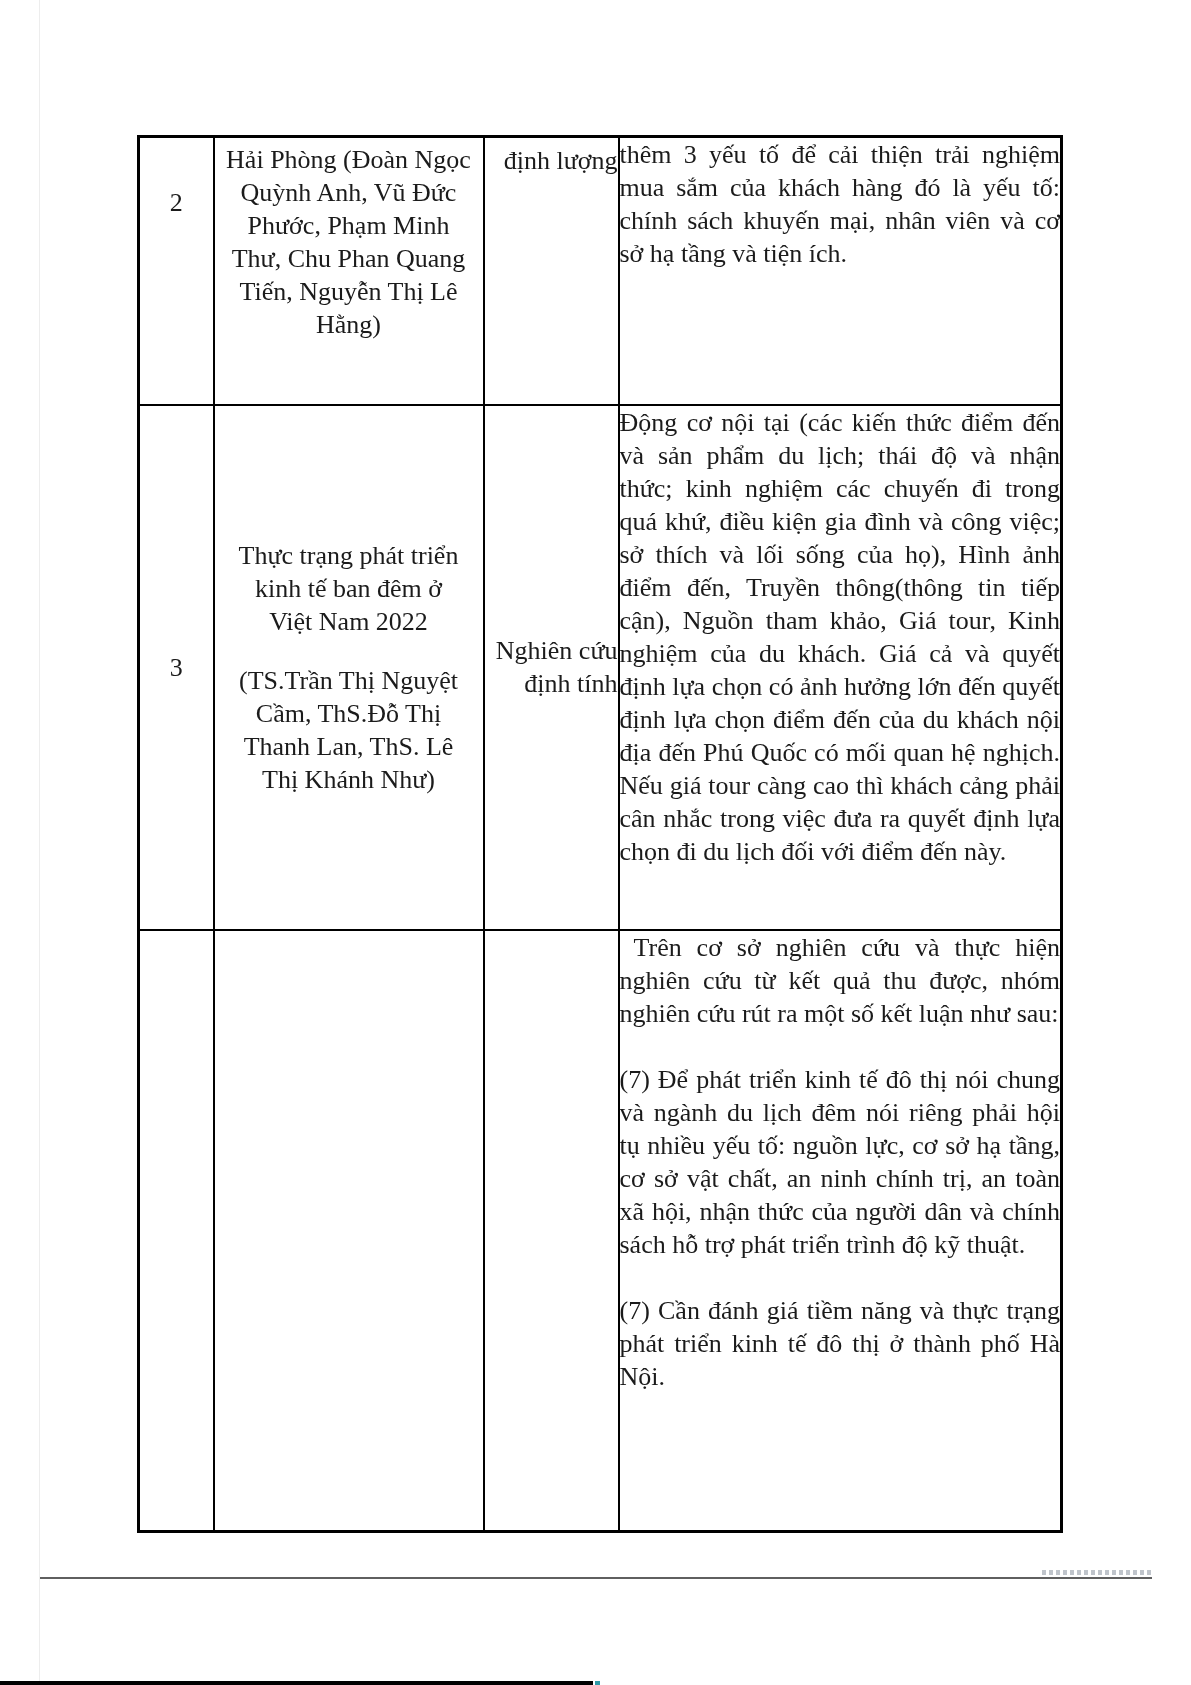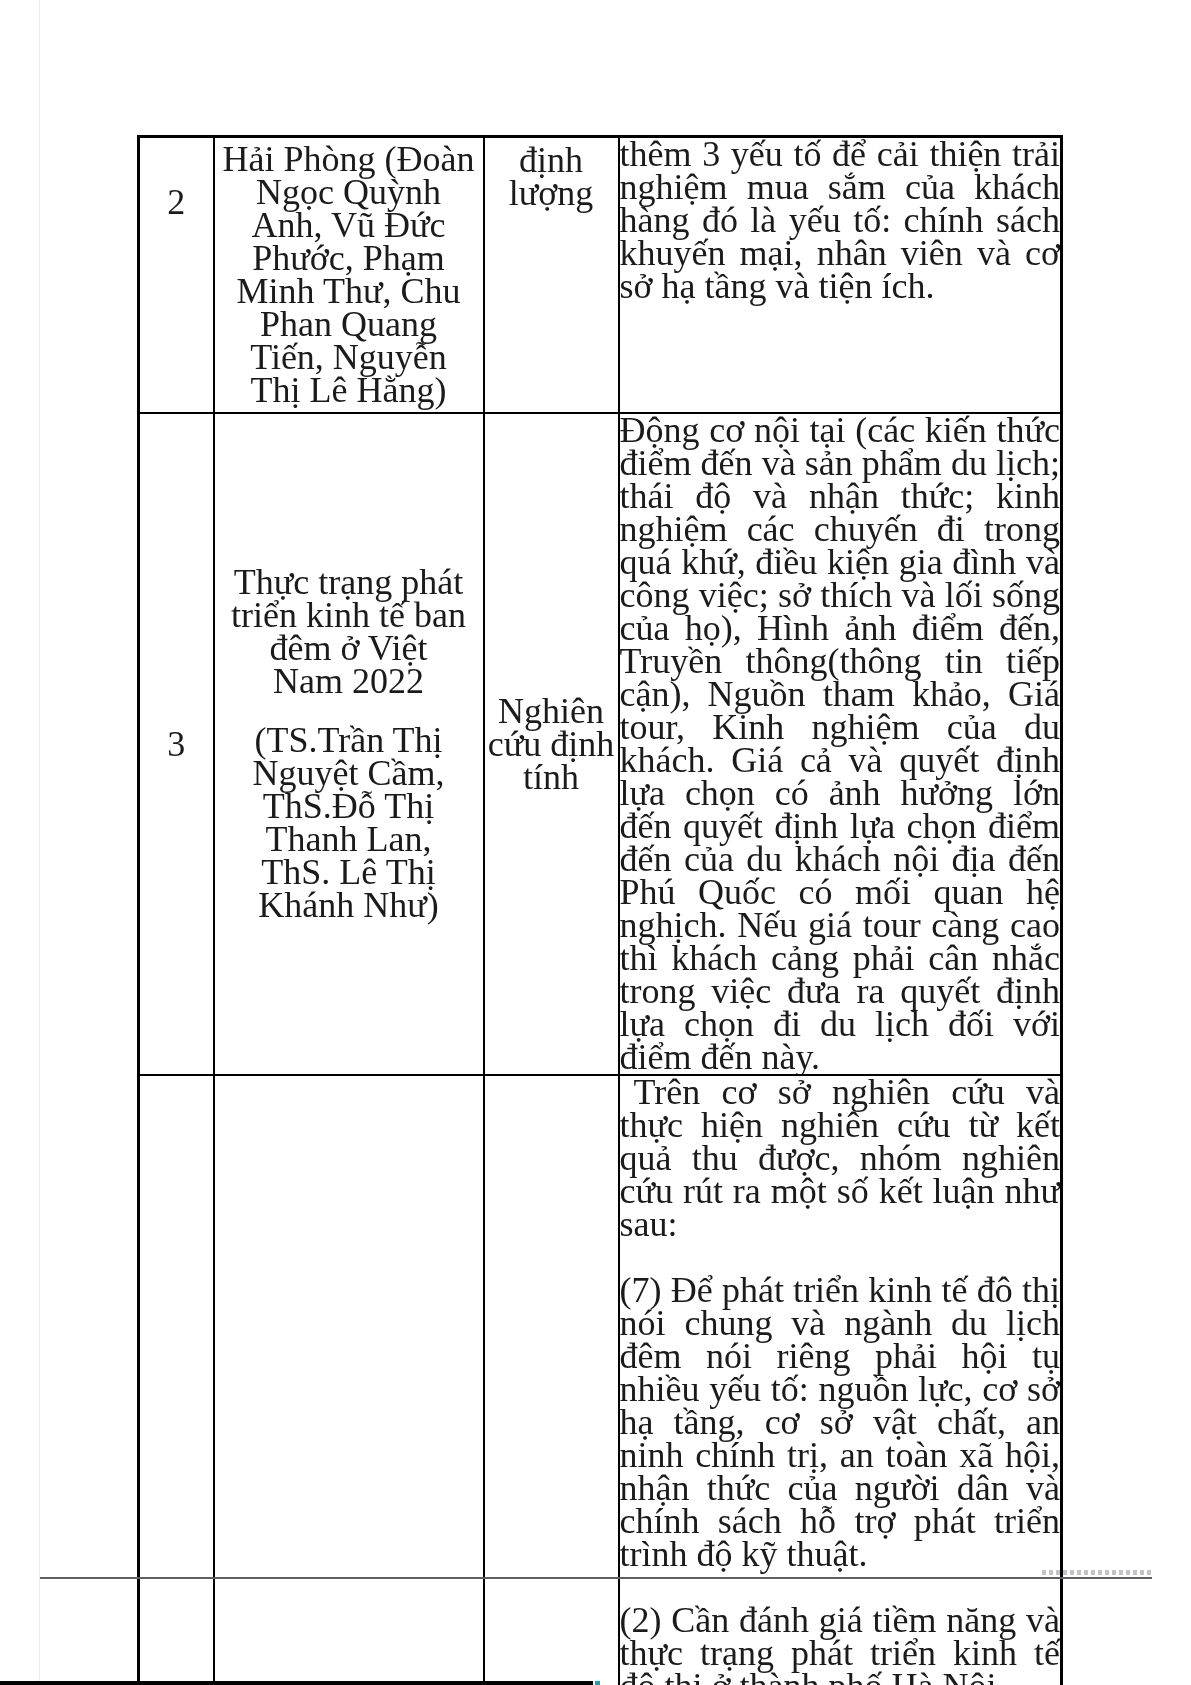--- a/index.html
+++ b/index.html
@@ -16,31 +16,31 @@
     background:#ededed;
   }
   table.review-table{
     position:absolute;left:137px;top:135px;
     width:923px;height:1283px;
     border-collapse:collapse;table-layout:fixed;
     border:3px solid #000000;
   }
   table.review-table td{
     border:2px solid #000000;
-    font-size:36px;line-height:33px;
+    font-size:26px;line-height:33px;
     padding:0;
     overflow:hidden;
   }
   td.cell-num{text-align:center;}
   td.cell-num.top{vertical-align:top;padding-top:48px;}
   td.cell-num.mid{vertical-align:middle;}
   td.cell-title{text-align:center;}
   td.cell-title.top{vertical-align:top;padding:5px 8px;}
   td.cell-title.mid{vertical-align:middle;padding:5px 16px;}
-  td.cell-method{text-align:center;}
+  td.cell-method{text-align:right;}
   td.cell-method.top{vertical-align:top;padding-top:6px;}
   td.cell-method.mid{vertical-align:middle;margin-left:16px;}
   td.cell-findings{
     vertical-align:top;text-align:justify;
     padding:5px 15px 5px 18px;
   }
   td p{margin:0;}
   td p + p{margin-top:33px;}
   .title-gap + .title-gap{margin-top:26px;}
   p.indent-first{text-indent:14px;}
@@ -112,21 +112,21 @@
       </td>
       <td class="cell-title mid">
         <span></span>
       </td>
       <td class="cell-method mid">
         <span></span>
       </td>
       <td class="cell-findings">
         <p class="indent-first">Trên cơ sở nghiên cứu và thực hiện nghiên cứu từ kết quả thu được, nhóm nghiên cứu rút ra một số kết luận như sau:</p>
         <p>(7) Để phát triển kinh tế đô thị nói chung và ngành du lịch đêm nói riêng phải hội tụ nhiều yếu tố: nguồn lực, cơ sở hạ tầng, cơ sở vật chất, an ninh chính trị, an toàn xã hội, nhận thức của người dân và chính sách hỗ trợ phát triển trình độ kỹ thuật.</p>
-        <p>(2) Cần đánh giá tiềm năng và thực trạng phát triển kinh tế đô thị ở thành phố Hà Nội.</p>
+        <p>(7) Cần đánh giá tiềm năng và thực trạng phát triển kinh tế đô thị ở thành phố Hà Nội.</p>
       </td>
     </tr>
   </tbody>
     </table>
 
   <div class="footer-artifact"></div>
   <div class="footer-rule"></div>
   <div class="bottom-bar"></div>
   <div class="bottom-bar-dot"></div>
 

